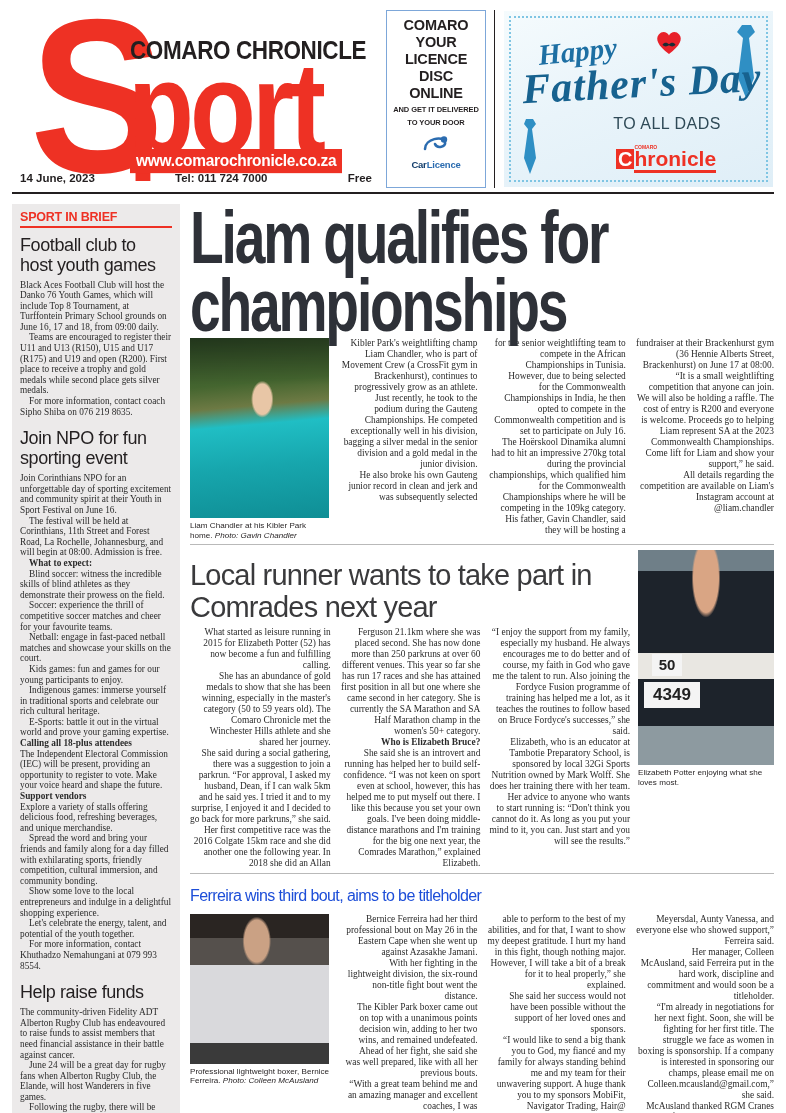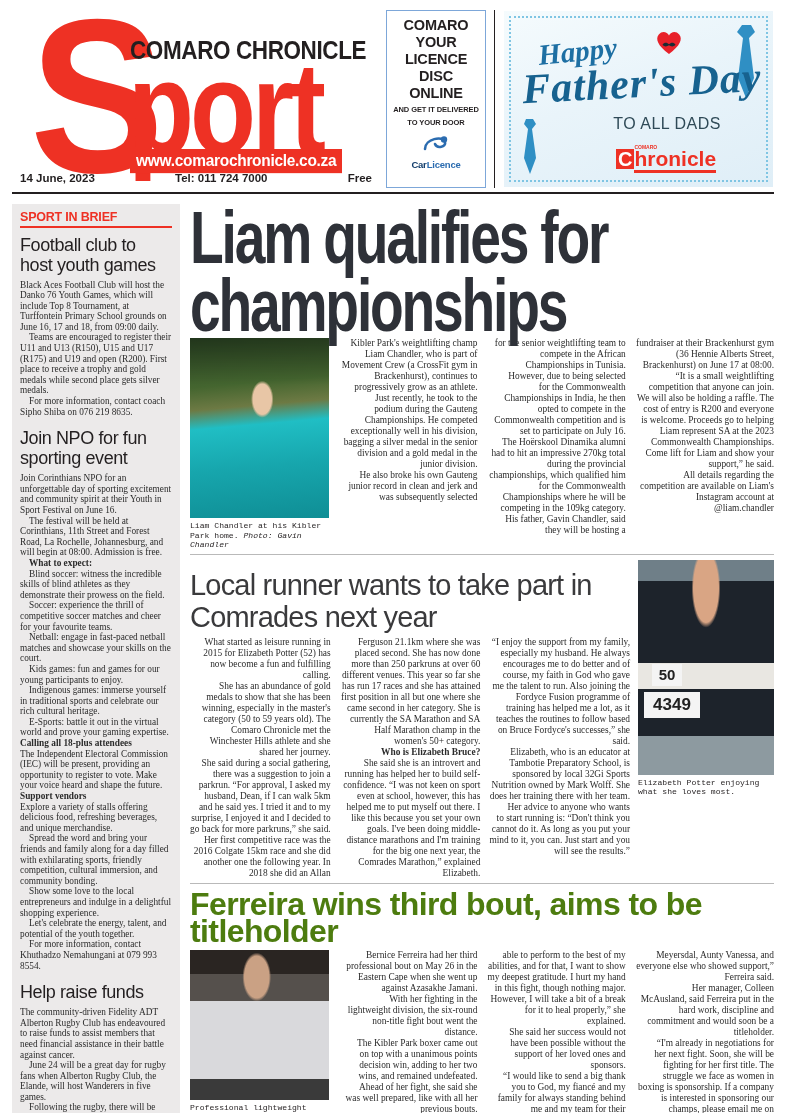--- a/index.html
+++ b/index.html
@@ -168,34 +168,34 @@
     font-family: "Liberation Serif", serif; font-size: 9.4px;
     line-height: 11px; color: #2b2b2b; text-align: right;
   }
   .col p.ind, .colnarrow p.ind { text-indent: 9px; }
   .col p b, .colnarrow p b { font-weight: bold; }
 
   .photo {
     background: #cfcfcf; position: relative; overflow: hidden;
   }
   .caption {
-    font-family: Liberation Mono, monospace; font-size: 8.1px;
+    font-family: Liberation Sans, sans-serif; font-size: 8.1px;
     line-height: 9.6px; color: #231f20; margin-top: 3px;
   }
   .caption i { font-style: italic; }
 
   
   .headline-2 {
     font-family: "Liberation Sans", sans-serif; font-weight: normal;
     font-size: 29px; line-height: 32px; color: #3a3a3c;
     letter-spacing: -0.8px; margin: 9px 0 4px 0;
   }
   .headline-3 {
-    font-family: "Liberation Sans", sans-serif; font-weight: bold;
-    font-size: 32px; line-height: 27px; color: #4d7c0f;
+    font-family: "Liberation Sans", sans-serif; font-weight: normal;
+    font-size: 16px; line-height: 27px; color: #1d4ed8;
     letter-spacing: -0.6px; margin: 8px 0 5px 0;
   }
   .hr-thin { height: 0.8px; background: #b9b9b9; margin: 4px 0 5px; }
 
   
   .ph-liam {
     width: 100%; height: 180px;
     background:
       linear-gradient(180deg, rgba(0,0,0,.28), rgba(0,0,0,0) 26%),
       radial-gradient(ellipse at 52% 34%, #e8c6a6 0 9%, rgba(232,198,166,0) 11%),

